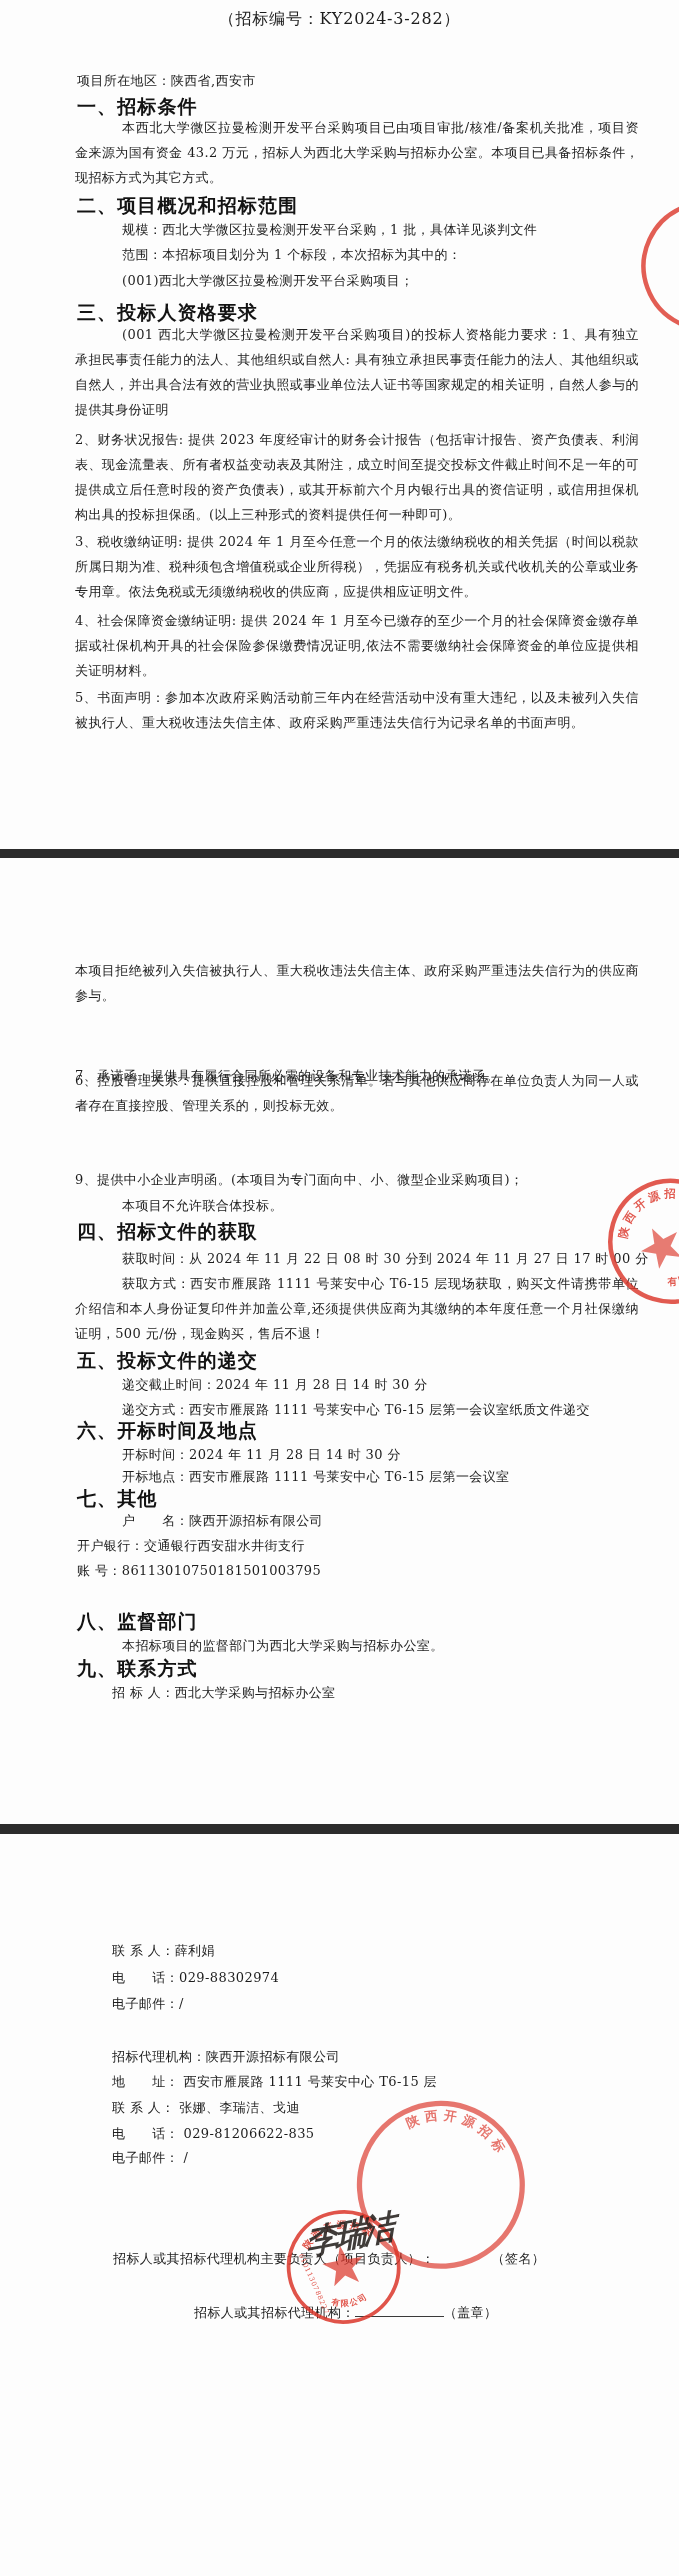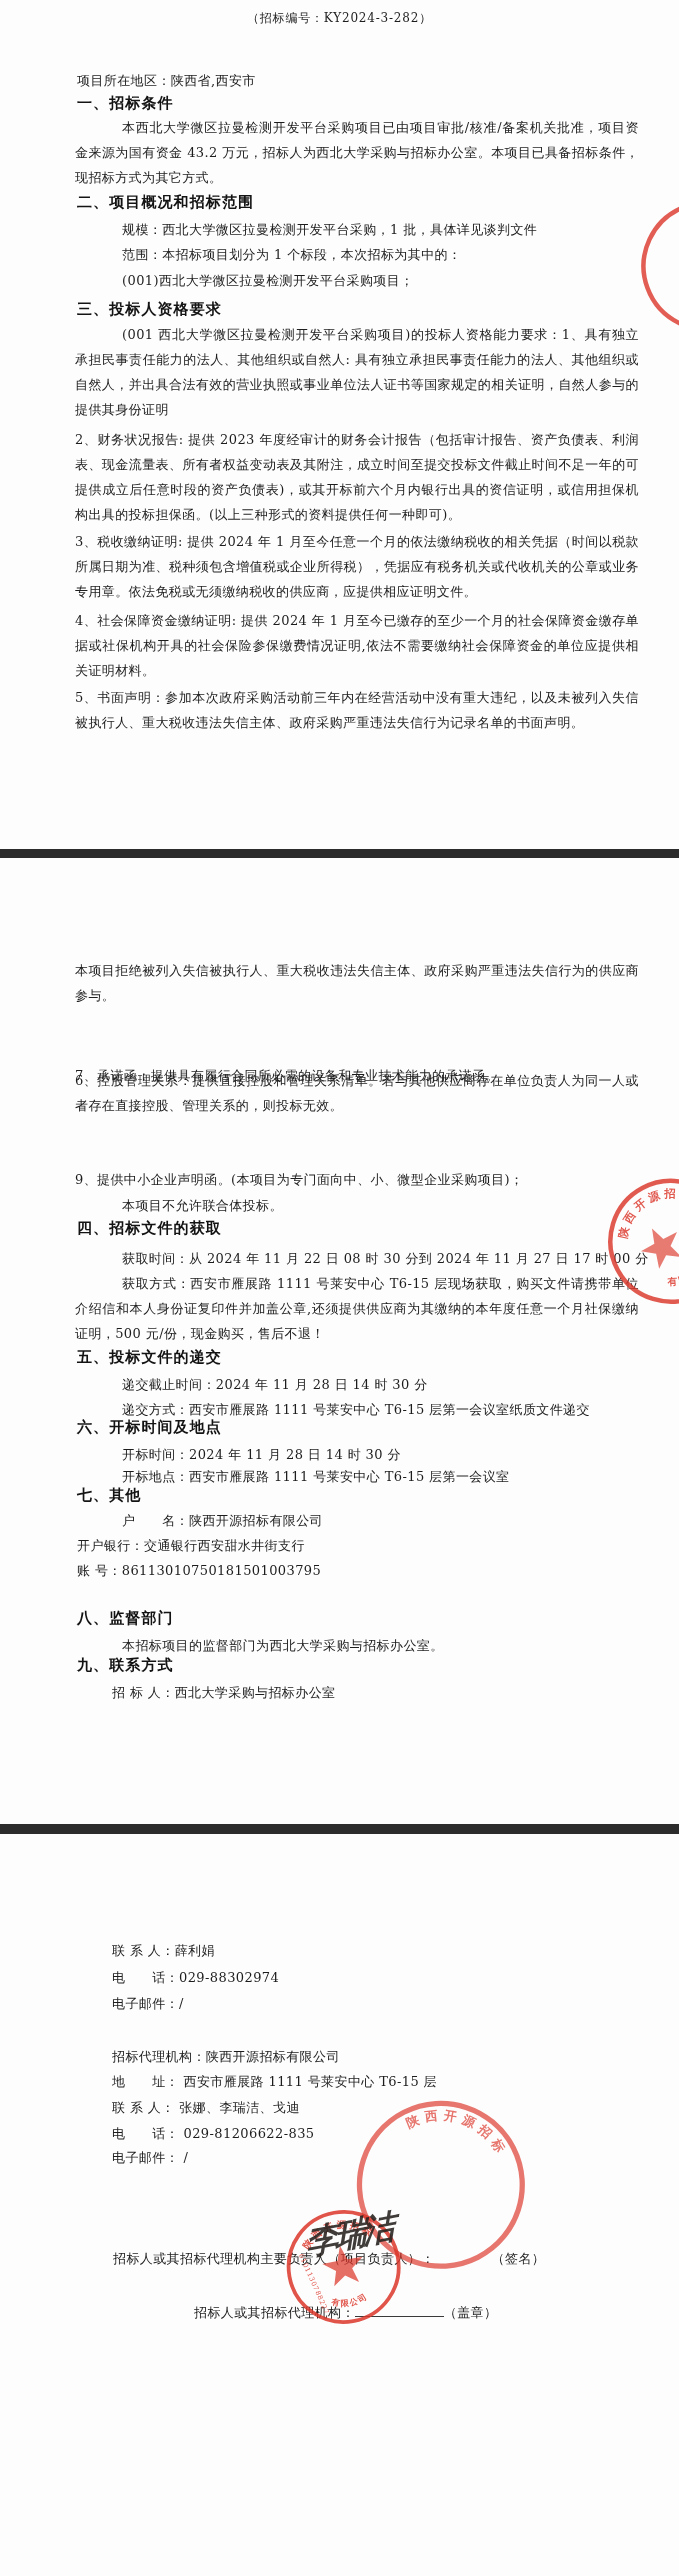--- a/index.html
+++ b/index.html
@@ -5,22 +5,22 @@
   html,body{margin:0;padding:0;background:#e8e8e8;}
   .canvas{position:relative;width:679px;height:2576px;background:#fdfdfd;overflow:hidden;
           font-family:"DejaVu Serif","Liberation Serif",serif;color:#1d1d1d;}
   .t{position:absolute;font-size:13px;line-height:25px;letter-spacing:0.4px;}
   .w{left:75px;width:564px;text-align:justify;}
   .fi{text-indent:47px;}
   .flush{left:77px;}
   .ind{left:122px;}
   .ind2{left:112px;}
   .h{position:absolute;left:77px;font-family:"DejaVu Sans","Liberation Sans",sans-serif;
-     font-weight:700;font-size:15px;letter-spacing:1.1px;color:#131313;}
-  .center{left:0;width:100%;text-align:center;font-size:12px;letter-spacing:0.8px;}
+     font-weight:700;font-size:19px;letter-spacing:1.1px;color:#131313;}
+  .center{left:0;width:100%;text-align:center;font-size:16px;letter-spacing:0.8px;}
   .band{position:absolute;left:0;width:679px;background:#2c2c2c;}
   .italic{}
   .sig-gap{display:inline-block;width:57px;}
   .sig-line{display:inline-block;width:89px;border-bottom:1.5px solid #3a3a3a;height:10.6px;}
   .stamps{position:absolute;left:0;top:0;pointer-events:none;}
   .signature{position:absolute;left:305px;top:2213px;font-family:"DejaVu Sans","Liberation Sans",sans-serif;
      font-size:33px;font-weight:700;font-style:italic;color:#26221f;opacity:.88;
      transform:rotate(-11deg) skewX(-7deg);letter-spacing:-3.8px;white-space:nowrap;}
 </style>
 </head>

